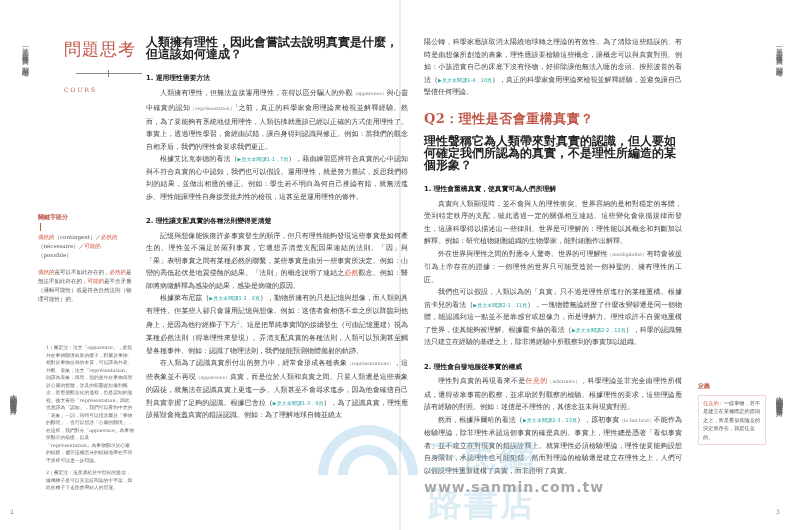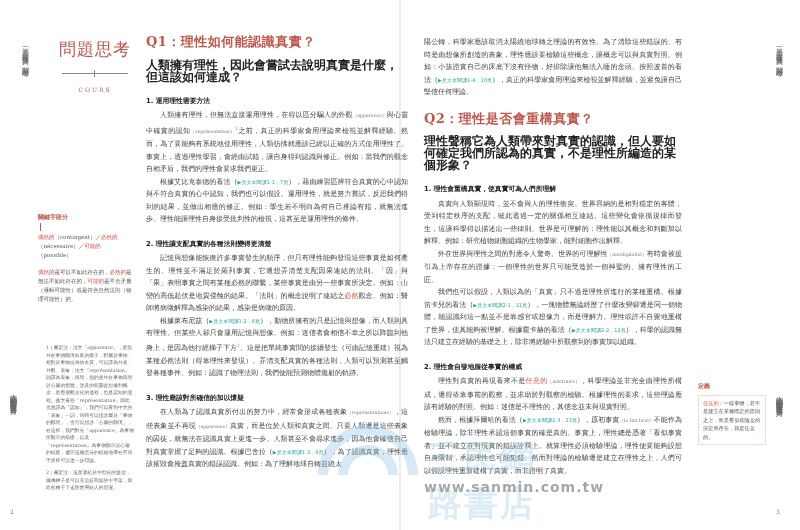--- a/index.html
+++ b/index.html
@@ -12,21 +12,21 @@
   .vert { position: absolute; writing-mode: vertical-rl; font-size: 7px; color: #666; letter-spacing: 1px; }
   .vert-left-top { left: 20px; top: 42px; }
   .vert-left-bottom { left: 8px; top: 388px; }
   .vert-right-top { left: 774px; top: 42px; }
   .vert-right-bottom { left: 774px; top: 390px; }
 
   .page-num { position: absolute; font-size: 6px; color: #777; }
   .page-num-left { left: 10px; top: 508px; }
   .page-num-right { left: 776px; top: 508px; }
 
-  .section-head { position: absolute; left: 50px; top: 38px; width: 90px; text-align: center; }
+  .section-head { position: absolute; left: 64px; top: 38px; width: 90px; }
   .section-title { font-size: 17px; color: #c0574a; letter-spacing: 1px; }
   .section-rule { margin: 12px auto 0; width: 66px; height: 1px; background: #888; position: relative; }
   .section-rule::after { content: ""; position: absolute; left: 32px; top: -3px; width: 1px; height: 7px; background: #888; }
   .section-sub { margin-top: 12px; font-size: 6px; letter-spacing: 2px; color: #c0574a; }
 
   .keyword-box { position: absolute; left: 38px; top: 212px; width: 96px; font-size: 5.5px; line-height: 9px; color: #555; }
   .keyword-title { color: #c0574a; font-family: "DejaVu Sans", sans-serif; font-weight: bold; font-size: 6px; }
   .keyword-bar { width: 1px; height: 8px; background: #c0574a; margin: 2px 0 2px 2px; }
   .red { color: #d2503f; }
   .keyword-body { margin-top: 8px; }
@@ -86,40 +86,38 @@
       <span class="red">偶然的</span><span>是可以不如此存在的，</span><span class="red">必然的</span><span>是無法不如此存在的，</span><span class="red">可能的</span><span>是不含矛盾（邏輯可能性）或是符合自然法則（物理可能性）的。</span>
     </div>
   </div>
 
   <div class="footnotes">
     <div class="footnote">1｜審定注：法文「apparence」，是指外在事物顯現出來的樣子，對屬於事物、相對於事物自身的本質，可以譯為外表、外觀、表象；法文「représentation」則譯為表象，再現，指的是外在事物再現於心靈的整體，涉及的範圍從想像到概念，是整個觀念化的過程，也是認知的過程。後文有些「représentation」因此也會譯為「認知」，我們可以看到中文的「表象」一詞，同時可以指涉屬於「事物的顯現」，也可以指涉「心靈的顯現」，在這裡，我們對分「apparence」為事物所顯示的模樣，以及「représentation」為事物顯示於心靈的模樣，儘管這種區分的模糊地帶在不同學派裡可以進一步辯論。</div>
     <div class="footnote">2｜審定注：這是源起於中世紀的迷信，據傳梯子是可以充當絞刑架的十字架，因此在梯子下走路會帶給人的厄運。</div>
   </div>
 
   <div class="col col-left">
-    <div class="q-title">Q1：理性如何能認識真實？</div>
     <div class="q-lead">人類擁有理性，因此會嘗試去說明真實是什麼，但這該如何達成？</div>
 
     <div class="h2">1. 運用理性需要方法</div>
     <p class="para">
       <span>人類擁有理性，但無法直接運用理性，在得以區分騙人的外觀</span><span class="gloss">（apparence）</span><span>與心靈中確實的認知</span><span class="gloss">（représentation）</span><span class="sup">1</span><span>之前，真正的科學家會用理論來檢視並解釋經驗。然而，為了要能夠有系統地使用理性，人類彷彿就應該已經以正確的方式使用理性了。事實上，透過理性學習，會經由試錯，讓自身得到認識與修正。例如：當我們的觀念自相矛盾，我們的理性會要求我們更正。</span>
     </p>
     <p class="para">
       <span>根據艾比克泰德的看法（</span><span class="ref">▶見文本閱讀1-1，7頁</span><span>），藉由練習區辨符合真實的心中認知與不符合真實的心中認知，我們也可以假設。運用理性，就是努力嘗試，反思我們得到的結果，並做出相應的修正。例如：學生若不明白為何自己推論有錯，就無法進步。理性能讓理性自身接受批判性的檢視，這甚至是運用理性的條件。</span>
     </p>
 
     <div class="h2" style="margin-top:12px">2. 理性讓支配真實的各種法則變得更清楚</div>
     <p class="para">
       <span>記憶與想像能恢復許多事實發生的順序，但只有理性能夠發現這些事實是如何產生的。理性並不滿足於羅列事實，它還想弄清楚支配因果連結的法則。「因」與「果」表明事實之間有某種必然的聯繫，某些事實是由另一些事實所決定。例如：山巒的高低起伏是地質侵蝕的結果。「法則」的概念說明了連結之</span><span class="red">必然</span><span>觀念。例如：醫師將病徵解釋為感染的結果，感染是病徵的原因。</span>
     </p>
     <p class="para">
       <span>根據萊布尼茲（</span><span class="ref">▶見文本閱讀1-2，8頁</span><span>），動物所擁有的只是記憶與想像，而人類則具有理性。但某些人卻只會運用記憶與想像。例如：迷信者會相信不幸之所以降臨到他身上，是因為他行經梯子下方</span><span class="sup">2</span><span>。這是把單純事實間的接續發生（可由記憶重建）視為某種必然法則（得靠理性來發現）。弄清支配真實的各種法則，人類可以預測甚至觸發各種事件。例如：認識了物理法則，我們便能預測物體拋射的軌跡。</span>
     </p>
 
-    <div class="h2" style="margin-top:12px">3. 理性應該對所確信的加以懷疑</div>
     <p class="para">
       <span>在人類為了認識真實所付出的努力中，經常會形成各種表象</span><span class="gloss">（représentations）</span><span>，這些表象並不再現</span><span class="gloss">（apparence）</span><span>真實，而是位於人類和真實之間。只要人類還是這些表象的囚徒，就無法在認識真實上更進一步。人類甚至不會尋求進步，因為他會確信自己對真實掌握了足夠的認識。根據巴舍拉（</span><span class="ref">▶見文本閱讀1-3，9頁</span><span>），為了認識真實，理性應該摧毀會掩蓋真實的錯誤認識。例如：為了理解地球自轉並繞太</span>
     </p>
   </div>
 
   <div class="col col-right">
     <p class="para noindent">
       <span>陽公轉，科學家應該取消太陽繞地球轉之理論的有效性。為了清除這些錯誤的、有時是由想像所創造的表象，理性應該要檢驗這些概念，讓概念可以與真實對照。例如：小孩證實自己的床底下沒有怪物，好排除讓他無法入睡的念頭。按照波普的看法（</span><span class="ref">▶見文本閱讀1-4，10頁</span><span>），真正的科學家會用理論來檢視並解釋經驗，並避免讓自己堅信任何理論。</span>
     </p>
 

